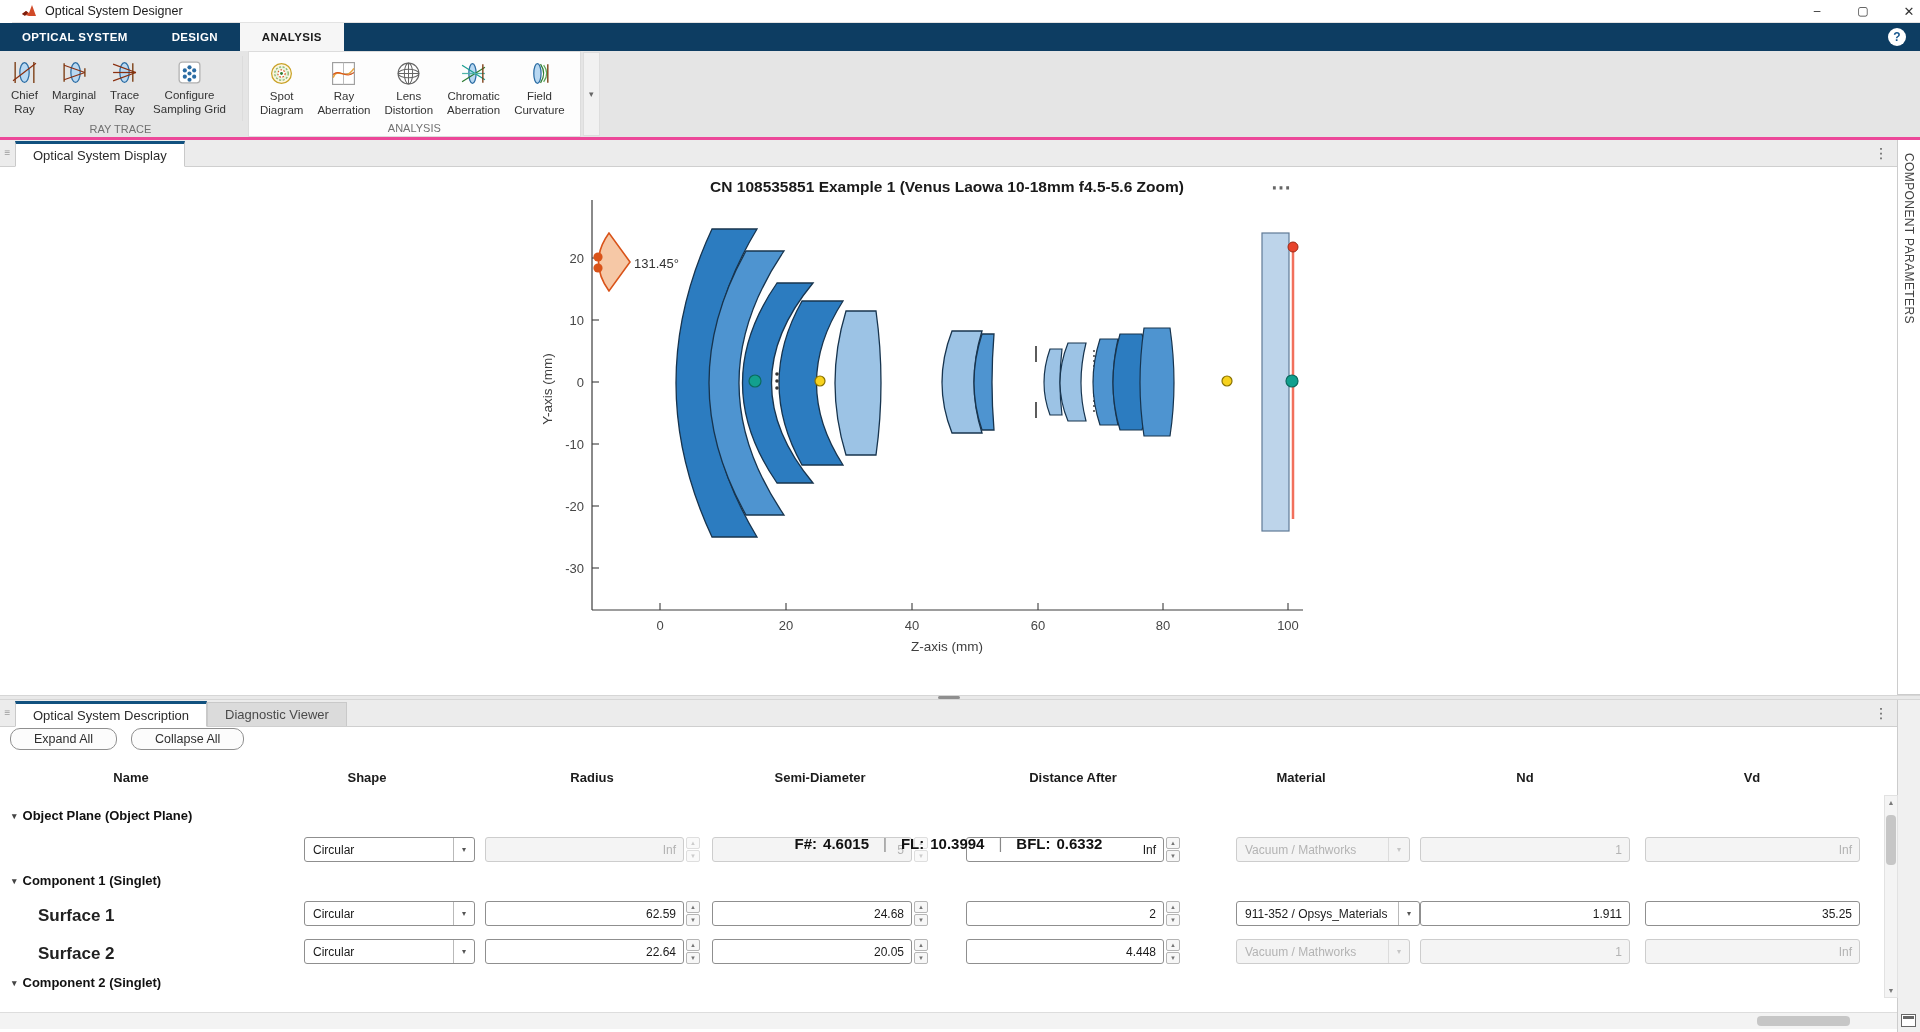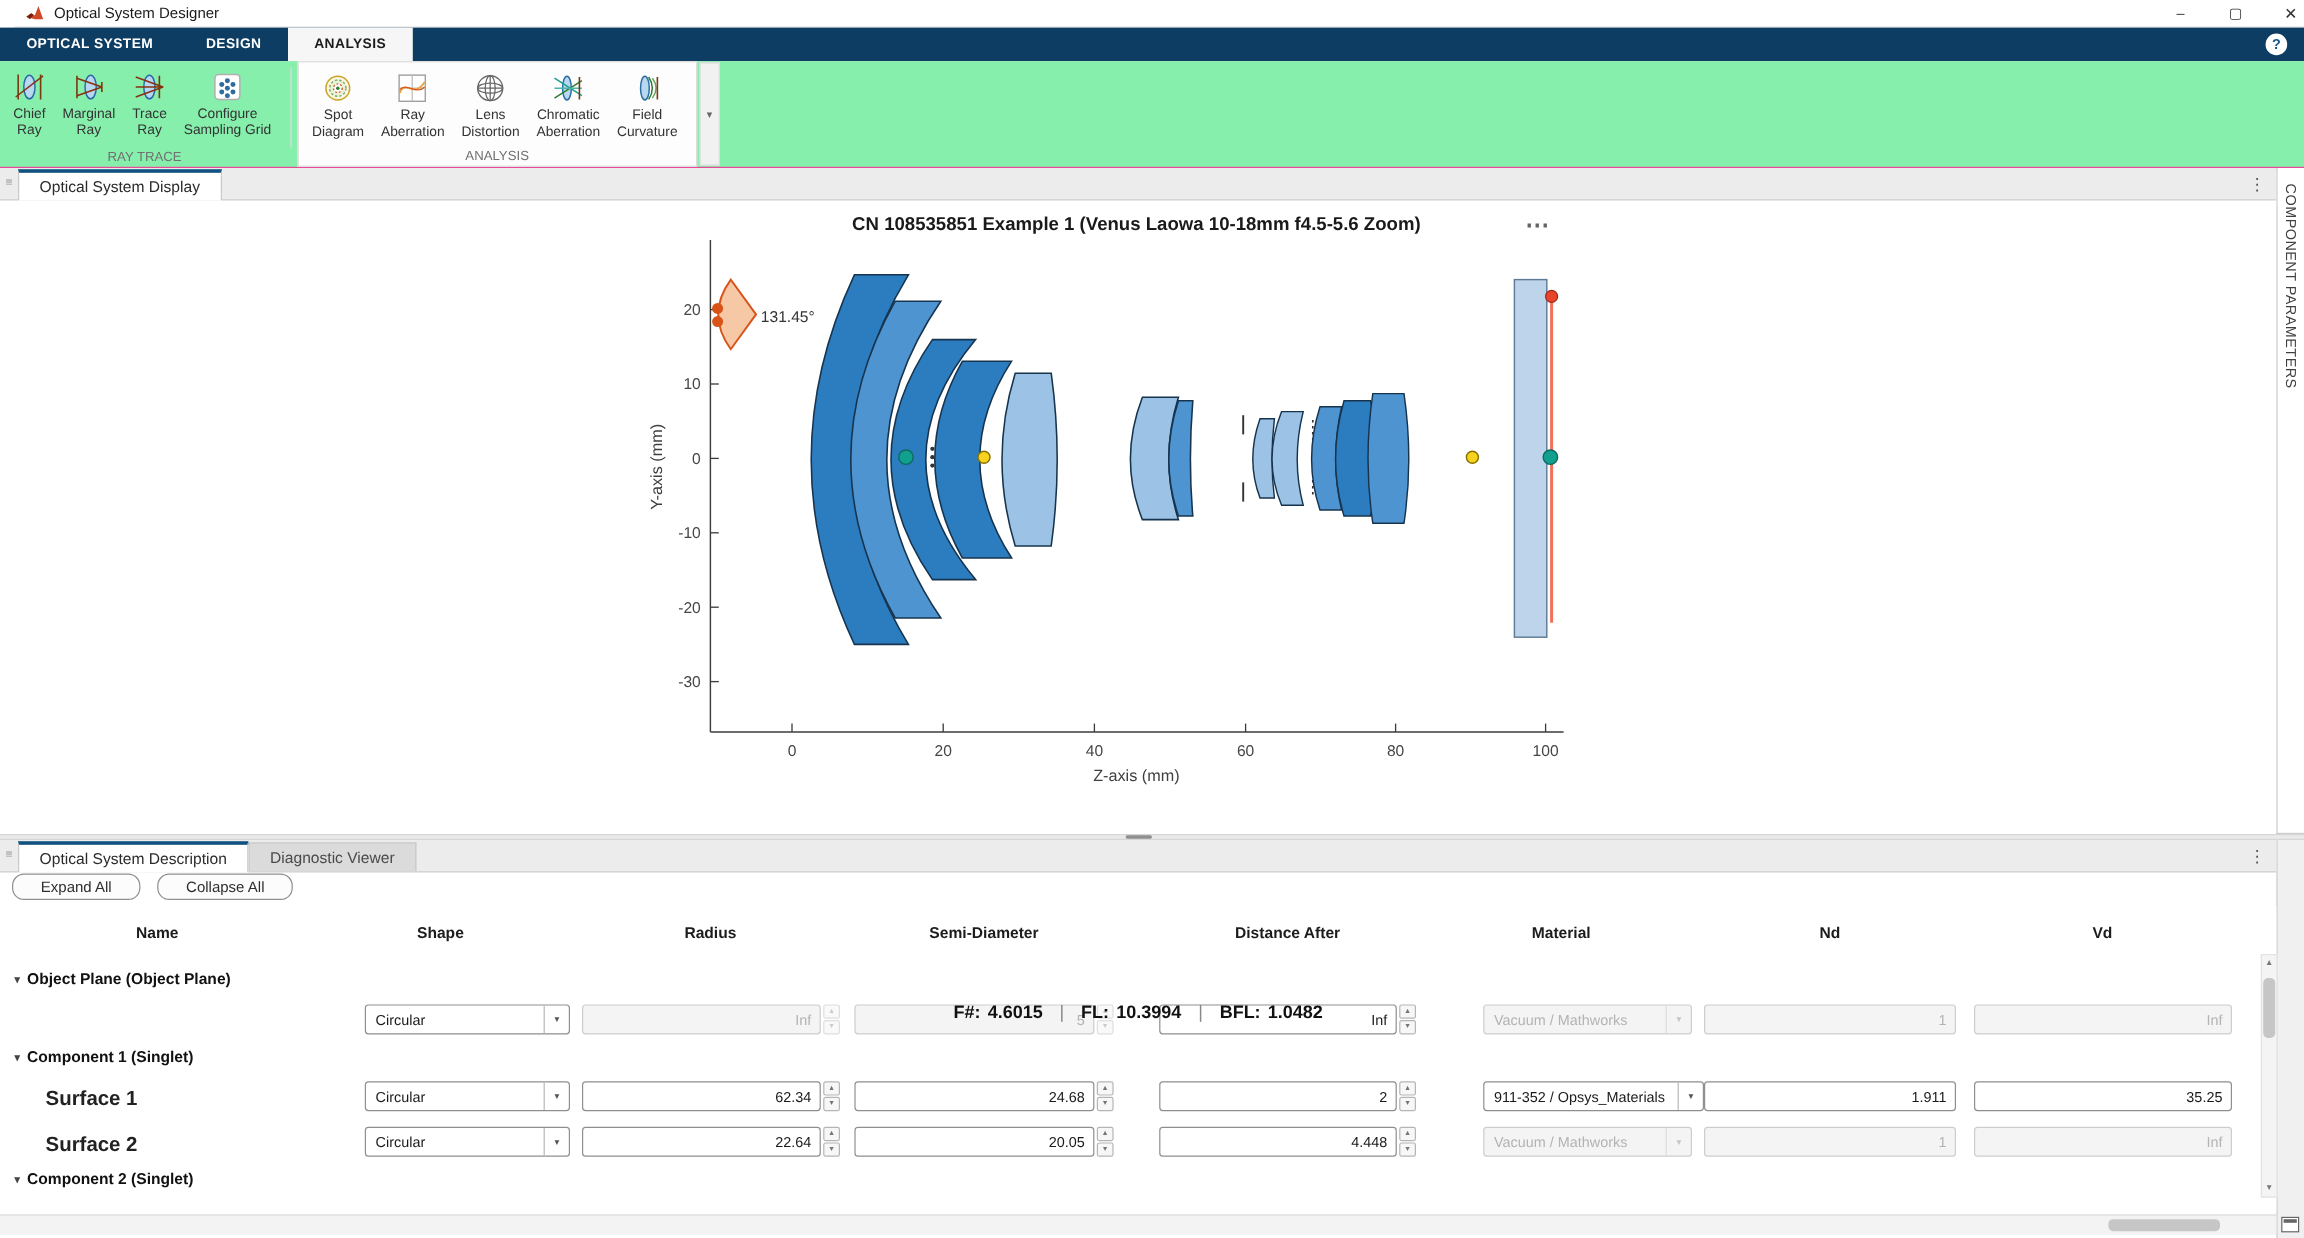--- a/index.html
+++ b/index.html
@@ -17,22 +17,22 @@
   .winbtn.close{font-size:13px;}
   
   .ribbon-tabs{position:absolute;left:0;top:23px;width:1920px;height:28px;background:#0d3d62;display:flex;}
   .rtab{padding:0 22px;display:flex;align-items:center;color:#fff;font-size:11.5px;
         font-weight:700;letter-spacing:.35px;}
   .rtab.active{background:#f6f6f6;color:#1b1b1b;}
   .ribbon-help{margin-left:auto;align-self:center;margin-right:14px;width:18px;height:18px;
                border-radius:50%;background:#fff;color:#16568d;font-size:12px;font-weight:700;
                display:flex;align-items:center;justify-content:center;}
   
-  .toolbar{position:absolute;left:0;top:51px;width:1920px;height:90px;background:#86efac;
-           border-bottom:2px solid #ec4899;display:flex;align-items:stretch;}
+  .toolbar{position:absolute;left:0;top:51px;width:1920px;height:90px;background:#e5e5e5;
+           border-bottom:4px solid #ec4899;display:flex;align-items:stretch;}
   .tgroup{position:relative;display:flex;align-items:flex-start;padding:5px 8px 18px 4px;}
   .tgroup.boxed{background:#fdfdfd;border:1px solid #dcdcdc;margin-left:4px;}
   .glabel{position:absolute;left:0;right:0;bottom:2px;text-align:center;font-size:11px;color:#707070;}
   .vsep{width:1px;background:#dcdcdc;margin:5px 1px 16px 1px;}
   .tbtn{display:flex;flex-direction:column;align-items:center;gap:3px;padding:3px 7px;}
   .ticon{width:27px;height:27px;display:block;}
   .ticon svg{width:27px;height:27px;display:block;}
   .tlabel{font-size:11.5px;color:#333;text-align:center;line-height:1.18;white-space:pre-line;}
   .overflow-btn{width:17px;align-self:stretch;margin:1px 0 1px 2px;background:#f1f1f1;
                 border:1px solid #ddd;display:flex;align-items:center;justify-content:center;
@@ -324,21 +324,21 @@
         <text x="634" y="268" text-anchor="start" font-size="13" fill="#333">131.45°</text>
       </svg>
     <div class="statusline" id="statusline">
         <span class="sl-label">F#:</span>
         <span class="sl-value">4.6015</span>
         <span class="sl-sep">|</span>
         <span class="sl-label">FL:</span>
         <span class="sl-value">10.3994</span>
         <span class="sl-sep">|</span>
         <span class="sl-label">BFL:</span>
-        <span class="sl-value">1.0482</span>
+        <span class="sl-value">0.6332</span>
       </div>
   </div>
 
   <div class="component-strip">
     <span>COMPONENT PARAMETERS</span>
   </div>
   <div class="right-gutter"></div>
 
   <div class="splitter">
     <div class="splitter-handle"></div>
@@ -427,21 +427,21 @@
       <div style="position:absolute;left:0;top:146px;width:1897px;height:25px;">
         <span class="surf-name" style="top:5px;">Surface 1</span>
         <div class="cwrap" style="left:260px;width:215px;top:0;">
           <div class="ctrl dd">
             <span class="dd-val">Circular</span>
             <span class="dd-arr">▾</span>
           </div>
         </div>
         <div class="cwrap" style="left:485px;width:215px;top:0;">
           <div class="ctrl num">
-            <span>62.34</span>
+            <span>62.59</span>
           </div>
           <div class="spin">
             <div class="sb">▲</div>
             <div class="sb">▼</div>
           </div>
         </div>
         <div class="cwrap" style="left:712px;width:216px;top:0;">
           <div class="ctrl num">
             <span>24.68</span>
           </div>

